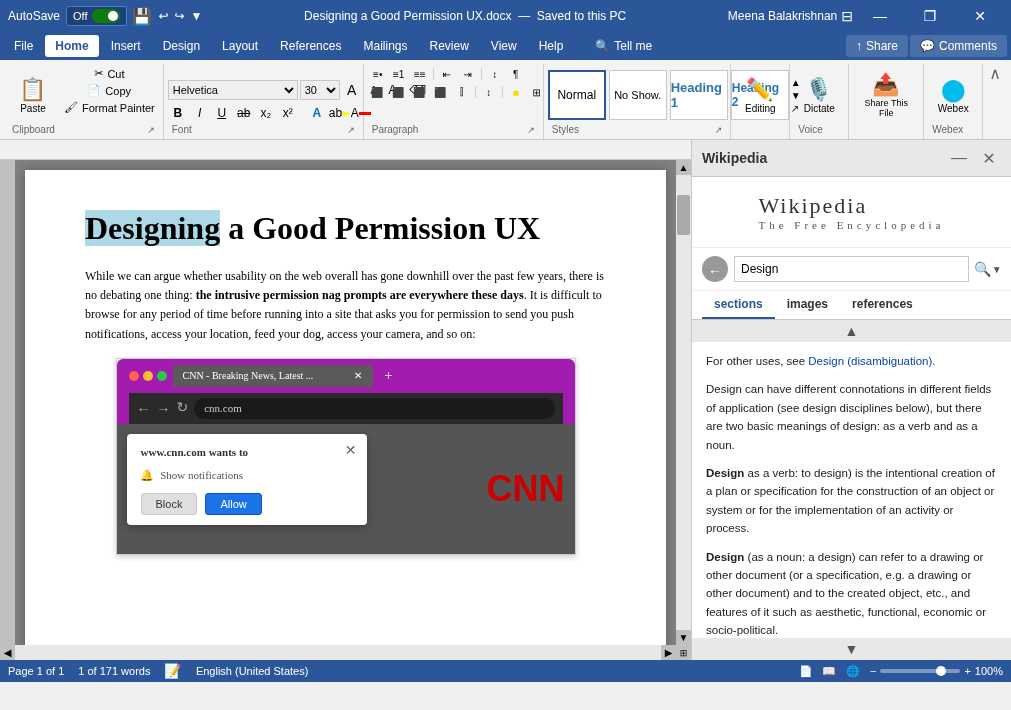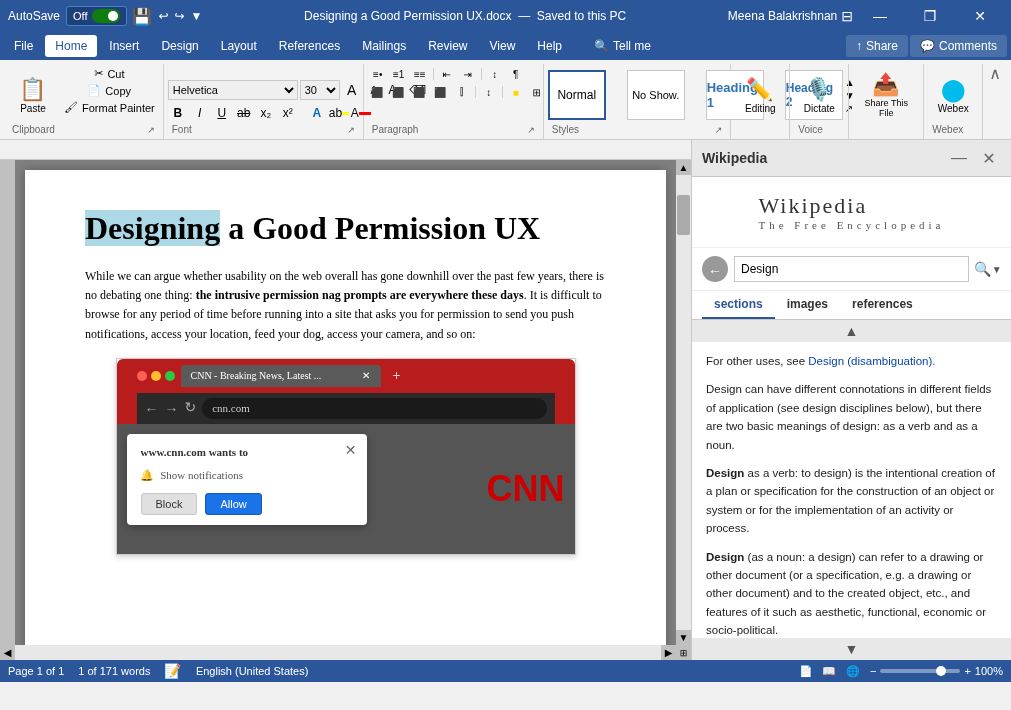--- a/index.html
+++ b/index.html
@@ -26,21 +26,21 @@
     
     #menu-bar {
       height: 28px;
       background: #2b579a;
       display: flex;
       align-items: center;
       padding: 0 4px;
       gap: 2px;
     }
     .menu-item { color: white; padding: 4px 10px; cursor: pointer; font-size: 12px; border-radius: 3px; }
-    .menu-item:hover, .menu-item.active { background: rgba(255,255,255,0.2); }
+    .menu-item:hover, .menu-item.active { background: rgba(255,255,255,0.2); font-weight: bold; }
     .menu-item.active { background: white; color: #2b579a; }
 
     
     #ribbon {
       background: #f3f3f3;
       border-bottom: 1px solid #c8c8c8;
       padding: 4px 4px 0;
     }
     .ribbon-row1 { display: flex; align-items: stretch; gap: 0; }
     .ribbon-group {
@@ -65,21 +65,21 @@
     .font-size-select { width: 40px; height: 20px; font-size: 11px; border: 1px solid #c8c8c8; }
     .font-row { display: flex; align-items: center; gap: 2px; margin-bottom: 2px; }
     .font-btn { width: 20px; height: 18px; cursor: pointer; border: none; background: transparent; font-size: 12px; display: flex; align-items: center; justify-content: center; }
     .font-btn.bold { font-weight: bold; }
     .font-btn.italic { font-style: italic; }
     .font-btn.underline { text-decoration: underline; }
     .para-row { display: flex; gap: 1px; }
     .para-btn { width: 20px; height: 16px; cursor: pointer; background: transparent; border: none; font-size: 10px; display: flex; align-items: center; justify-content: center; }
 
     
-    .styles-gallery { display: flex; gap: 21px; align-items: center; }
+    .styles-gallery { display: flex; gap: 3px; align-items: center; }
     .style-box { width: 58px; height: 50px; border: 1px solid #c8c8c8; background: white; cursor: pointer; display: flex; align-items: center; justify-content: center; font-size: 11px; }
     .style-box.active { border: 2px solid #2b579a; }
 
     
     .rb-large-btn {
       display: flex; flex-direction: column; align-items: center; justify-content: center;
       padding: 4px 8px; cursor: pointer; border-radius: 2px; font-size: 10px; min-width: 50px; min-height: 58px;
     }
     .rb-large-btn .icon { font-size: 22px; }
     .ribbon-group-footer { display: flex; align-items: center; justify-content: space-between; font-size: 10px; color: #666; padding: 0 4px 2px; }
@@ -137,21 +137,21 @@
     }
 
     
     .doc-title { font-size: 32px; font-weight: bold; font-family: 'Times New Roman', serif; margin-bottom: 20px; }
     .doc-title .highlight { background: #add8e6; }
     .doc-body { font-size: 12px; font-family: 'Times New Roman', serif; line-height: 1.6; }
     .doc-body p { margin-bottom: 14px; }
 
     
     .doc-img { width: 460px; margin: 10px auto; display: block; border: 1px solid #ccc; background: white; box-shadow: 0 2px 6px rgba(0,0,0,0.2); }
-    .cnn-browser { background: #b91c1c; border-radius: 6px 6px 0 0; padding: 6px 20px 0; }
+    .cnn-browser { background: #a21caf; border-radius: 6px 6px 0 0; padding: 6px 12px 0; }
     .cnn-browser-bar { display: flex; align-items: center; gap: 6px; margin-bottom: 6px; }
     .cnn-dots { display: flex; gap: 4px; }
     .dot { width: 10px; height: 10px; border-radius: 50%; }
     .dot.red { background: #ff5f57; }
     .dot.yellow { background: #ffbd2e; }
     .dot.green { background: #28ca41; }
     .cnn-tab { background: #5a5a5a; color: white; font-size: 10px; padding: 3px 10px; border-radius: 4px 4px 0 0; flex: 1; display: flex; align-items: center; justify-content: space-between; max-width: 200px; }
     .cnn-nav { display: flex; align-items: center; gap: 6px; background: #2a2a2a; padding: 4px 8px; }
     .nav-btn { color: #aaa; font-size: 14px; cursor: pointer; }
     .url-bar { flex: 1; background: #1a1a1a; border-radius: 10px; padding: 2px 10px; color: #ccc; font-size: 11px; }

